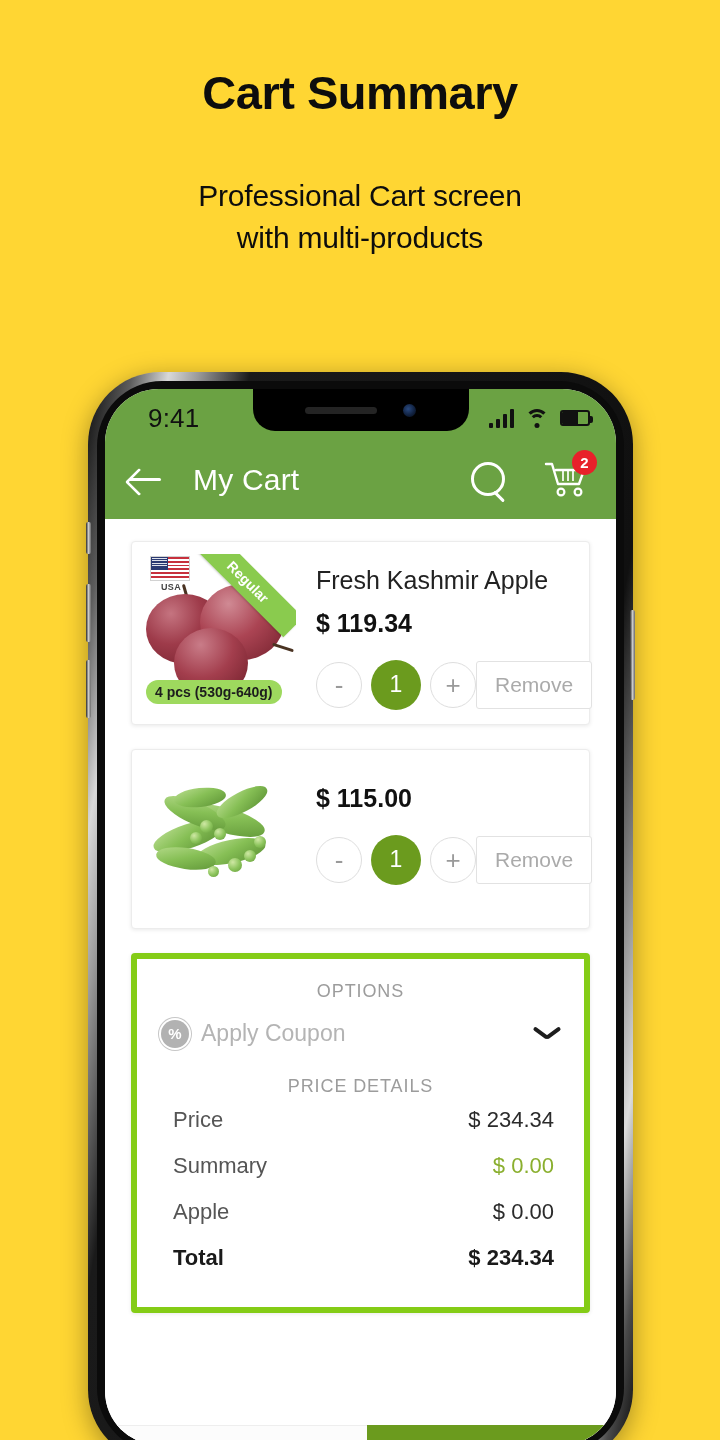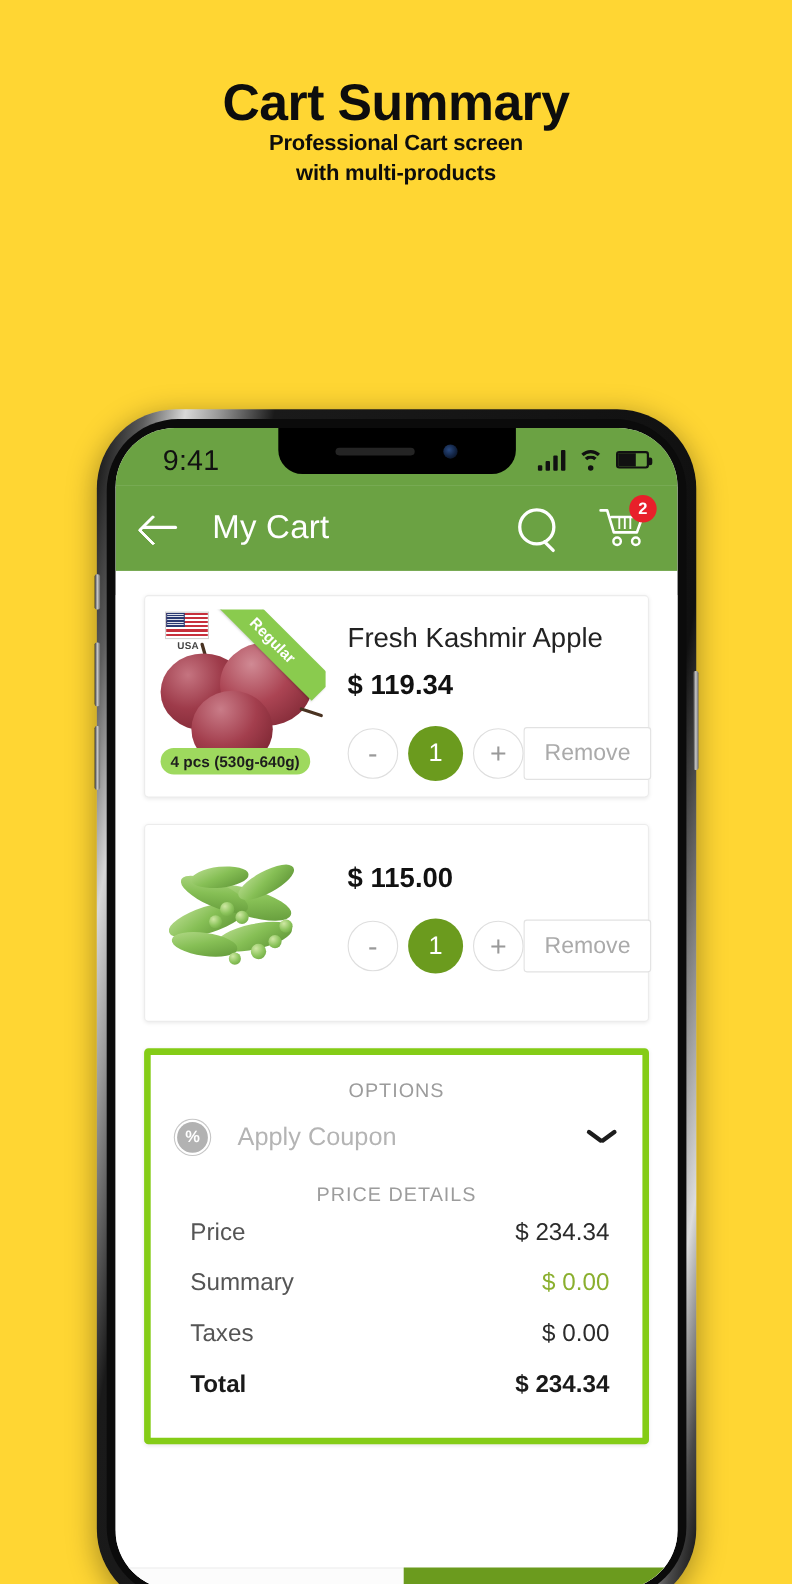--- a/index.html
+++ b/index.html
@@ -16,22 +16,23 @@
   
   .promo { width: 720px; padding-top: 68px; text-align: center; }
   .promo-title {
     font-size: 47px;
     font-weight: bold;
     color: #0d0d0d;
     letter-spacing: -0.5px;
     line-height: 1.05;
   }
   .promo-sub {
-    font-size: 20px;
-    font-weight: bold;
+    margin-top: 58px;
+    font-size: 30px;
+    font-weight: normal;
     color: #0d0d0d;
     line-height: 1.38;
     letter-spacing: -0.2px;
   }
 
   
   .phone-wrap {
     position: absolute;
     left: 88px;
     top: 372px;
@@ -263,21 +264,21 @@
     text-align: center;
   }
   .sec-label { font-size: 18px; color: #9c9c9c; letter-spacing: .9px; }
   .coupon-row { display: flex; align-items: center; margin: 18px 0 4px 0; cursor: pointer; }
   .coupon-ico {
     width: 28px; height: 28px; border-radius: 50%;
     background: #b2b2b2; color: #fff; font-size: 15px; font-weight: bold;
     display: flex; align-items: center; justify-content: center;
     box-shadow: 0 0 0 2px #fff, 0 0 0 3px #c6c6c6;
   }
-  .coupon-text { font-size: 23px; color: #b4b4b4; margin-left: 27px; }
+  .coupon-text { font-size: 23px; color: #b4b4b4; margin-left: 12px; }
   .chevron { margin-left: auto; width: 26px; height: 15px; position: relative; }
   .chevron::before, .chevron::after {
     content:''; position: absolute; top: 0; width: 17px; height: 3.5px; background: #1d1d1d; border-radius: 2px;
   }
   .chevron::before { left: 0; transform: rotate(36deg); transform-origin: left center; }
   .chevron::after { right: 0; transform: rotate(-36deg); transform-origin: right center; }
 
   .price-head { margin-top: 28px; }
   .price-row { display: flex; justify-content: space-between; align-items: center; padding: 10px 6px 10px 12px; }
   .price-row .lbl { font-size: 22px; color: #555; }
@@ -436,21 +437,21 @@
 
         <div class="price-row">
           <span class="lbl">Price</span>
           <span class="val">$ 234.34</span>
         </div>
         <div class="price-row">
           <span class="lbl">Summary</span>
           <span class="val val-green">$ 0.00</span>
         </div>
         <div class="price-row">
-          <span class="lbl">Taxes</span>
+          <span class="lbl">Apple</span>
           <span class="val">$ 0.00</span>
         </div>
         <div class="price-row total">
           <span class="lbl">Total</span>
           <span class="val">$ 234.34</span>
         </div>
       </div>
 
       <div class="bottom-bar">
         <div class="bb-left"></div>

